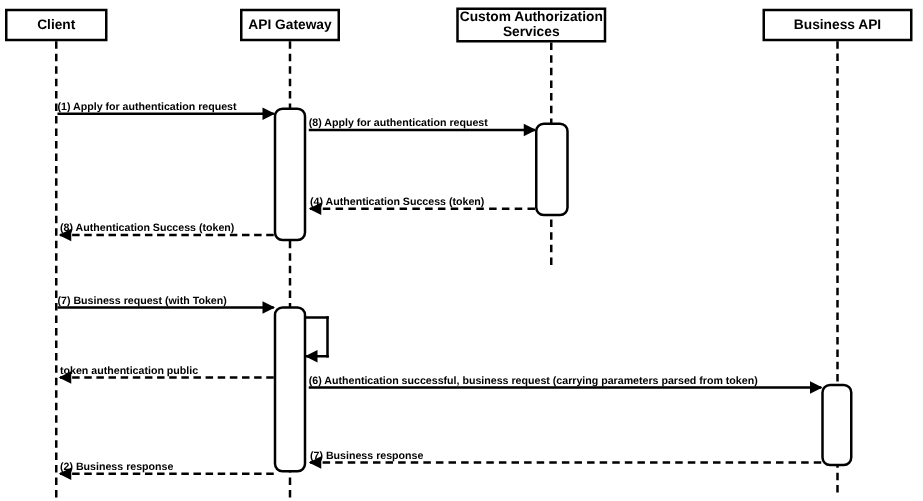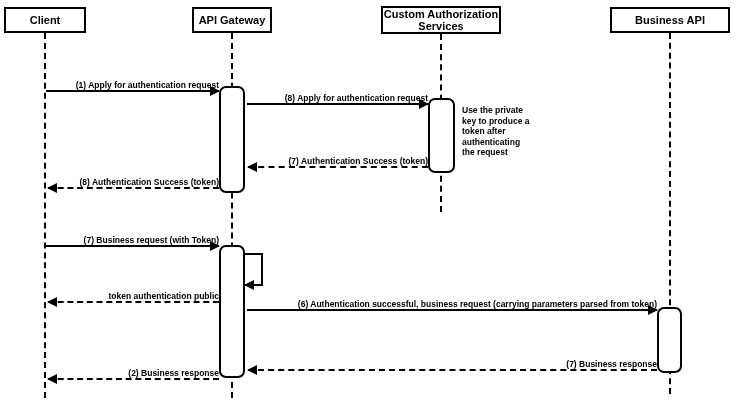--- a/index.html
+++ b/index.html
@@ -16,21 +16,21 @@
   
   .lifeline{position:absolute;width:0;border-left:2px dashed #000;}
   
   .activation{
     position:absolute;background:#fff;border:2px solid #000;border-radius:7px;
     box-sizing:border-box;
   }
   
   .msg{position:absolute;height:0;}
   .mlabel{
-    position:absolute;left:0;right:0;bottom:2px;text-align:right;
+    position:absolute;left:0;right:0;bottom:2px;text-align:left;
     font-size:8.5px;font-weight:bold;white-space:nowrap;
   }
   .mline{position:absolute;left:0;right:0;top:-2px;height:0;}
   .mline.solid{border-top:2px solid #000;}
   .mline.dashed{border-top:2px dashed #000;}
   .ahead{position:absolute;width:0;height:0;top:-6px;}
   .ahead.right{right:-1px;border-top:5px solid transparent;border-bottom:5px solid transparent;border-left:10px solid #000;}
   .ahead.left{left:-1px;border-top:5px solid transparent;border-bottom:5px solid transparent;border-right:10px solid #000;}
   
   .selfloop{
@@ -47,21 +47,21 @@
 <body>
 
 <div class="canvas">
 
   <div class="pbox" style="left:4px;width:82px;">
     <span>Client</span>
   </div>
   <div class="pbox" style="left:192px;width:80px;">
     <span>API Gateway</span>
   </div>
-  <div class="pbox" style="left:381px;top:6px;width:120px;height:28px;">
+  <div class="pbox" style="left:365px;top:6px;width:120px;height:28px;">
     <span>Custom Authorization Services</span>
   </div>
   <div class="pbox" style="left:610px;width:120px;">
     <span>Business API</span>
   </div>
 
   <div class="lifeline" style="left:44px;top:33px;height:365px;"></div>
   <div class="lifeline" style="left:231px;top:33px;height:365px;"></div>
   <div class="lifeline" style="left:440px;top:34px;height:178px;"></div>
   <div class="lifeline" style="left:669px;top:33px;height:361px;"></div>
@@ -76,28 +76,23 @@
     <div class="mline solid"></div>
     <div class="ahead right"></div>
   </div>
 
   <div class="msg" style="left:247px;top:105px;width:181px;">
     <div class="mlabel">(8) Apply for authentication request</div>
     <div class="mline solid"></div>
     <div class="ahead right"></div>
   </div>
 
-  <div class="freetext" style="left:462px;top:105px;width:80px;">Use the private
-key to produce a
-token after
-authenticating
-the request</div>
 
   <div class="msg" style="left:248px;top:168px;width:180px;">
-    <div class="mlabel">(7) Authentication Success (token)</div>
+    <div class="mlabel">(4) Authentication Success (token)</div>
     <div class="mline dashed"></div>
     <div class="ahead left"></div>
   </div>
 
   <div class="msg" style="left:48px;top:189px;width:171px;">
     <div class="mlabel">(8) Authentication Success (token)</div>
     <div class="mline dashed"></div>
     <div class="ahead left"></div>
   </div>
 

